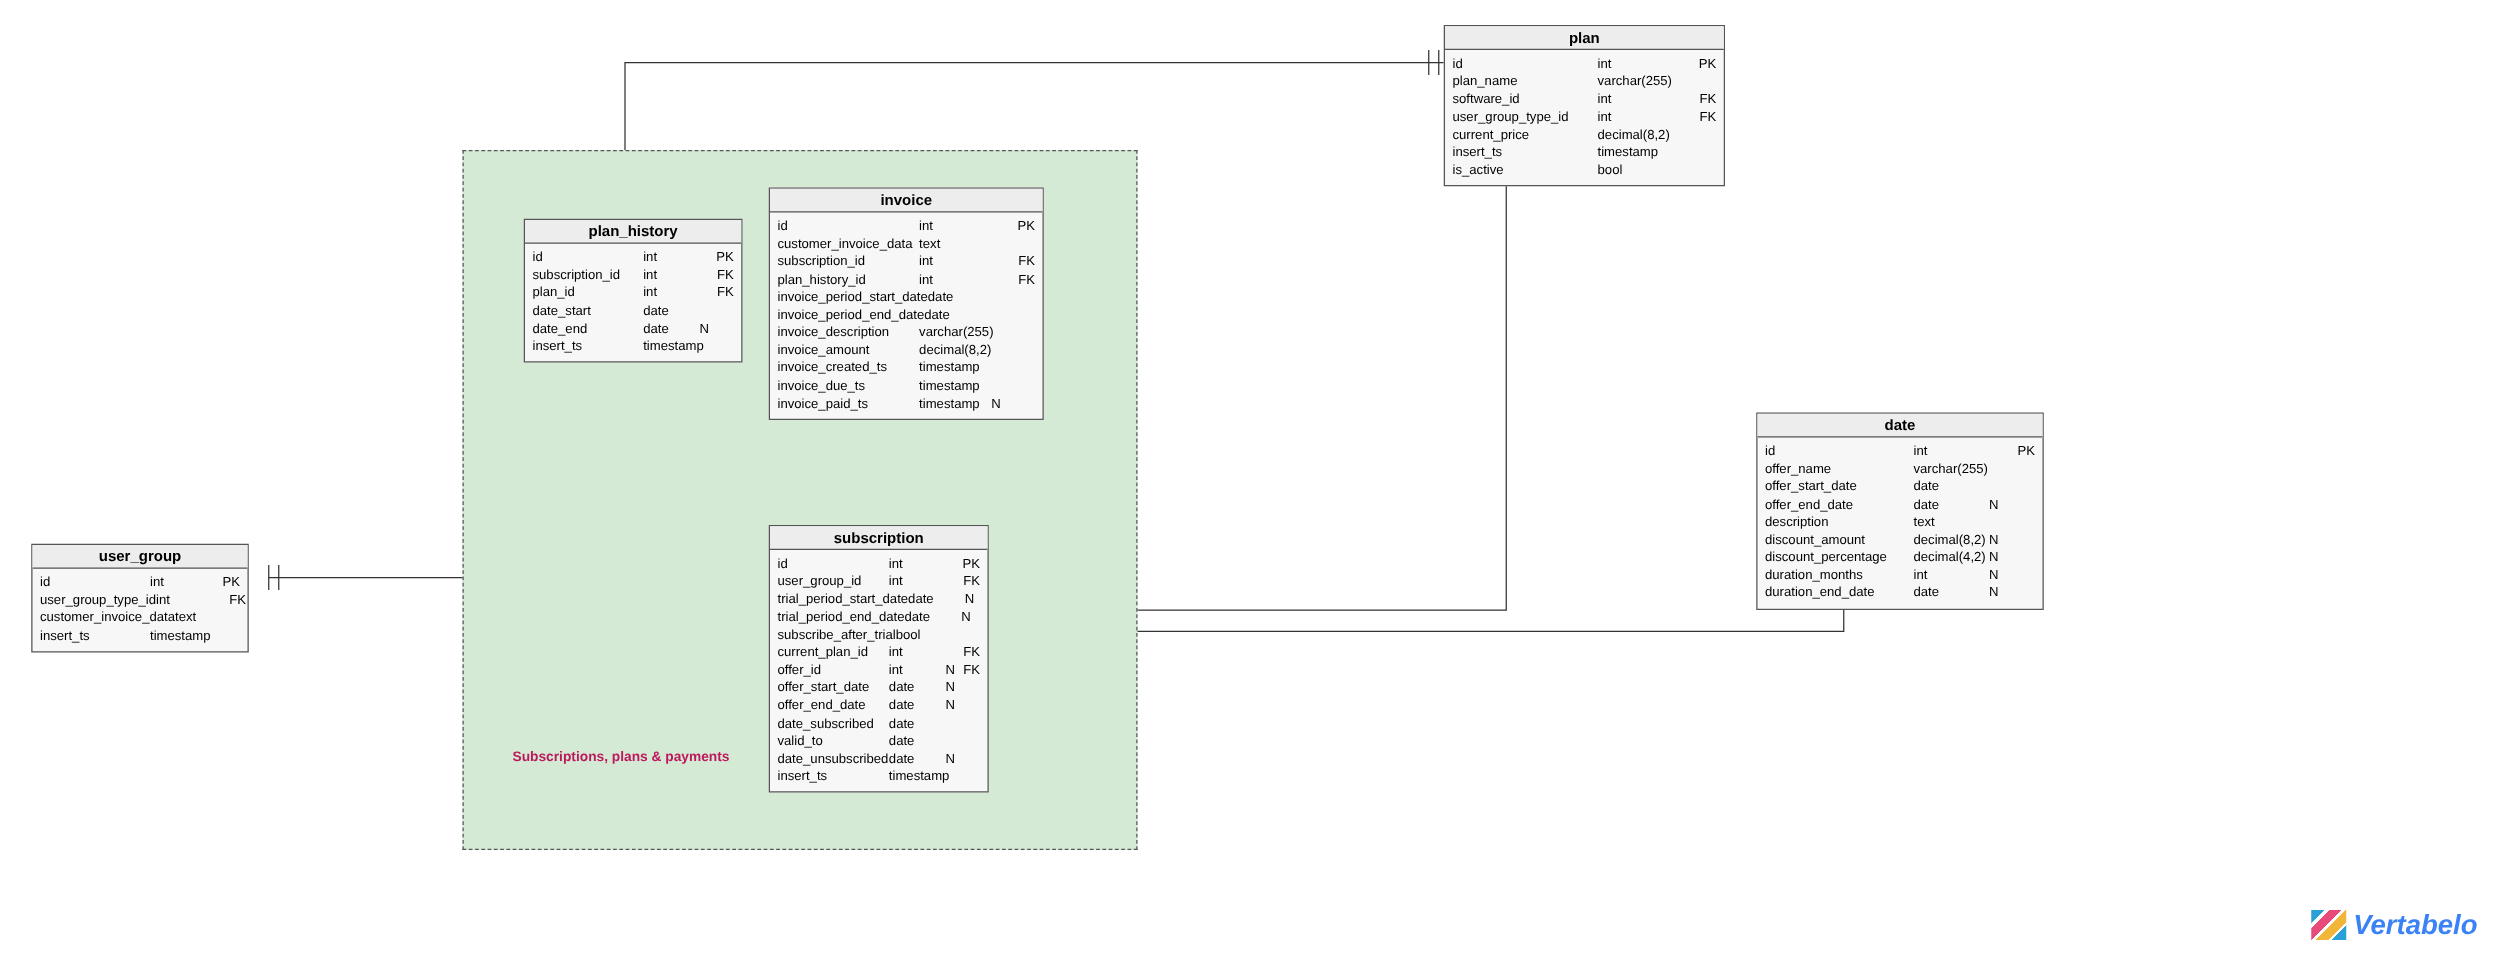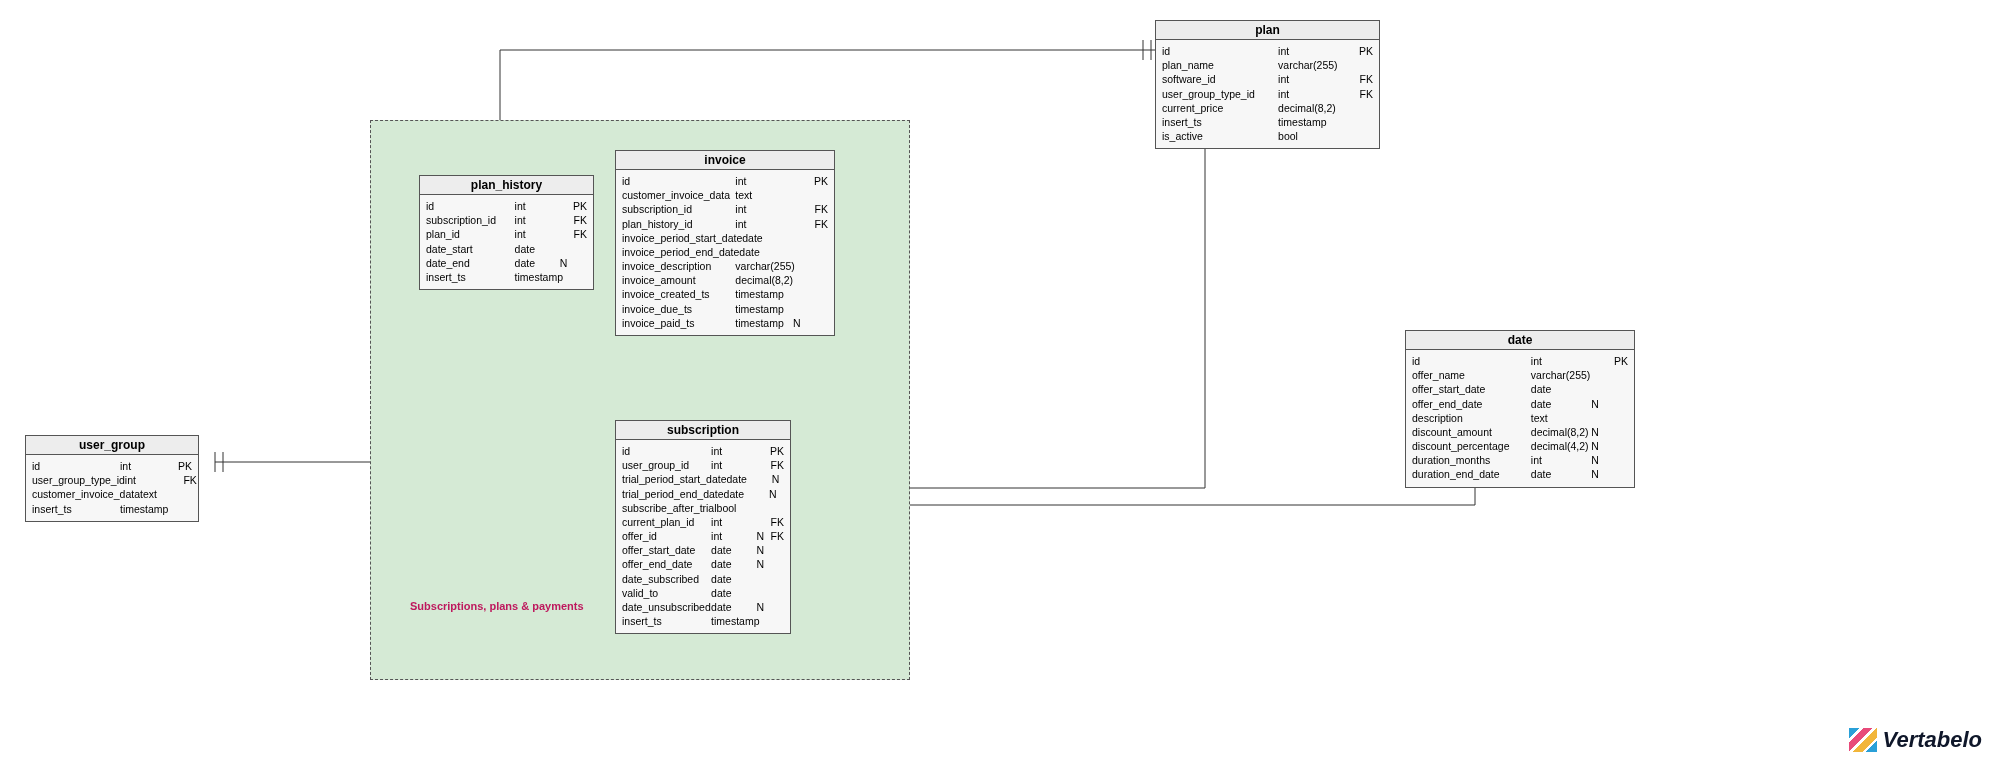--- a/index.html
+++ b/index.html
@@ -63,21 +63,21 @@
   .logo {
     position: absolute;
     right: 18px;
     bottom: 12px;
     display: flex;
     align-items: center;
     gap: 6px;
     font-style: italic;
     font-weight: 700;
     font-size: 22px;
-    color: #0f172a;
+    color: #3b82f6;
   }
   .logo-mark {
     width: 28px; height: 24px;
     background:
       linear-gradient(135deg, #2aa0d8 20%, transparent 20%),
       linear-gradient(135deg, transparent 28%, #e84a7a 28%, #e84a7a 46%, transparent 46%),
       linear-gradient(135deg, transparent 52%, #f2b63a 52%, #f2b63a 72%, transparent 72%),
       linear-gradient(135deg, transparent 78%, #2aa0d8 78%);
   }
 </style>

